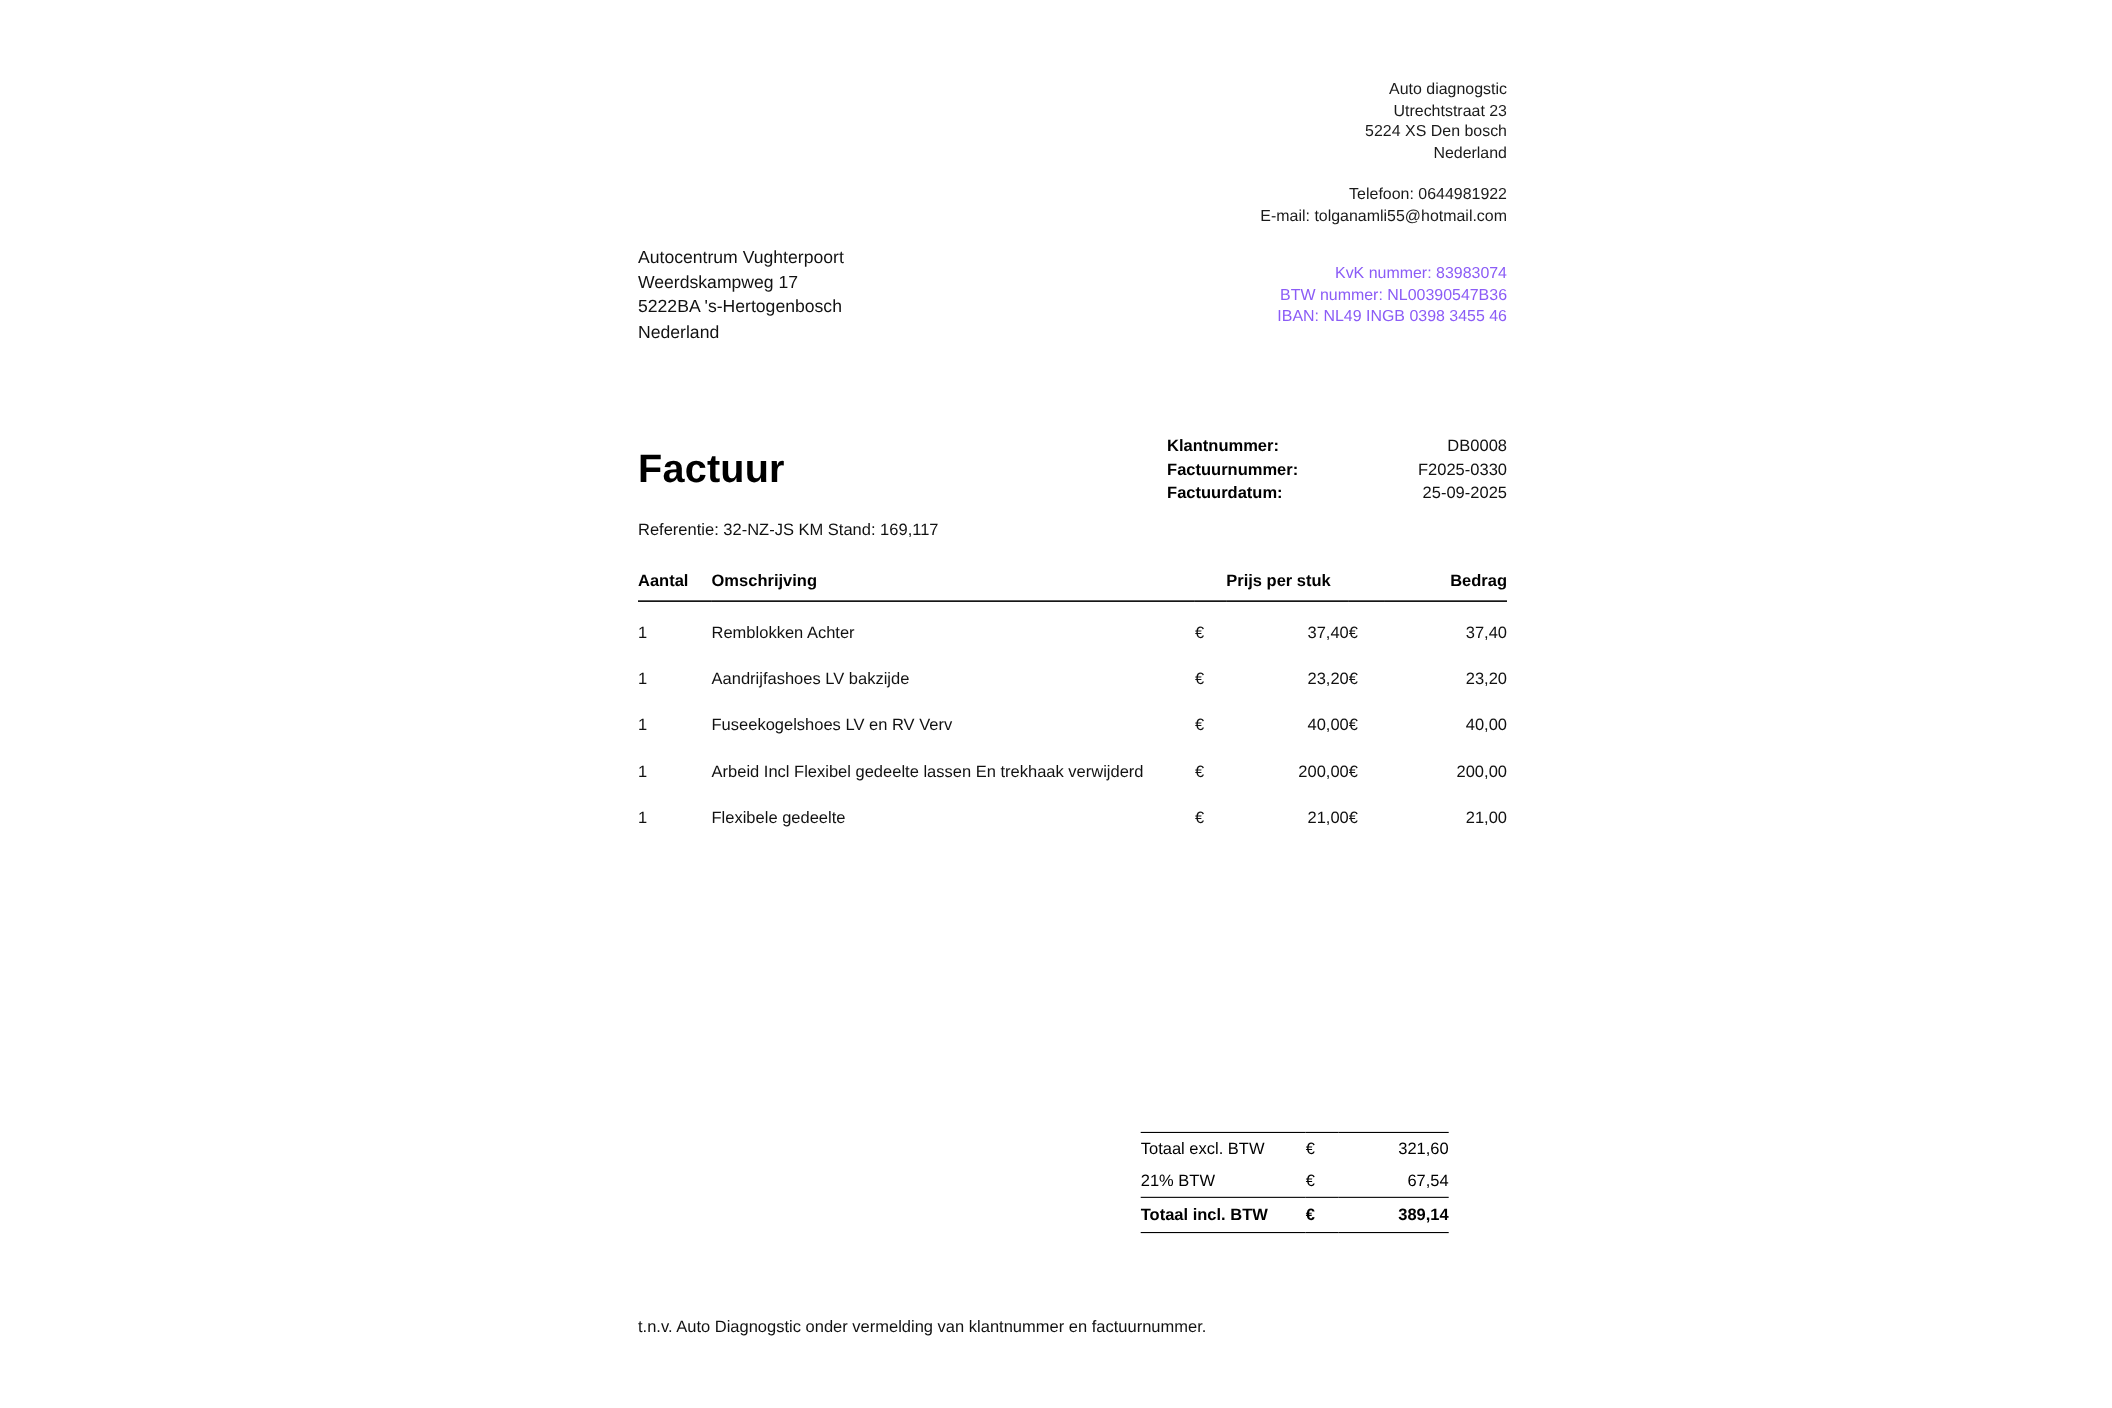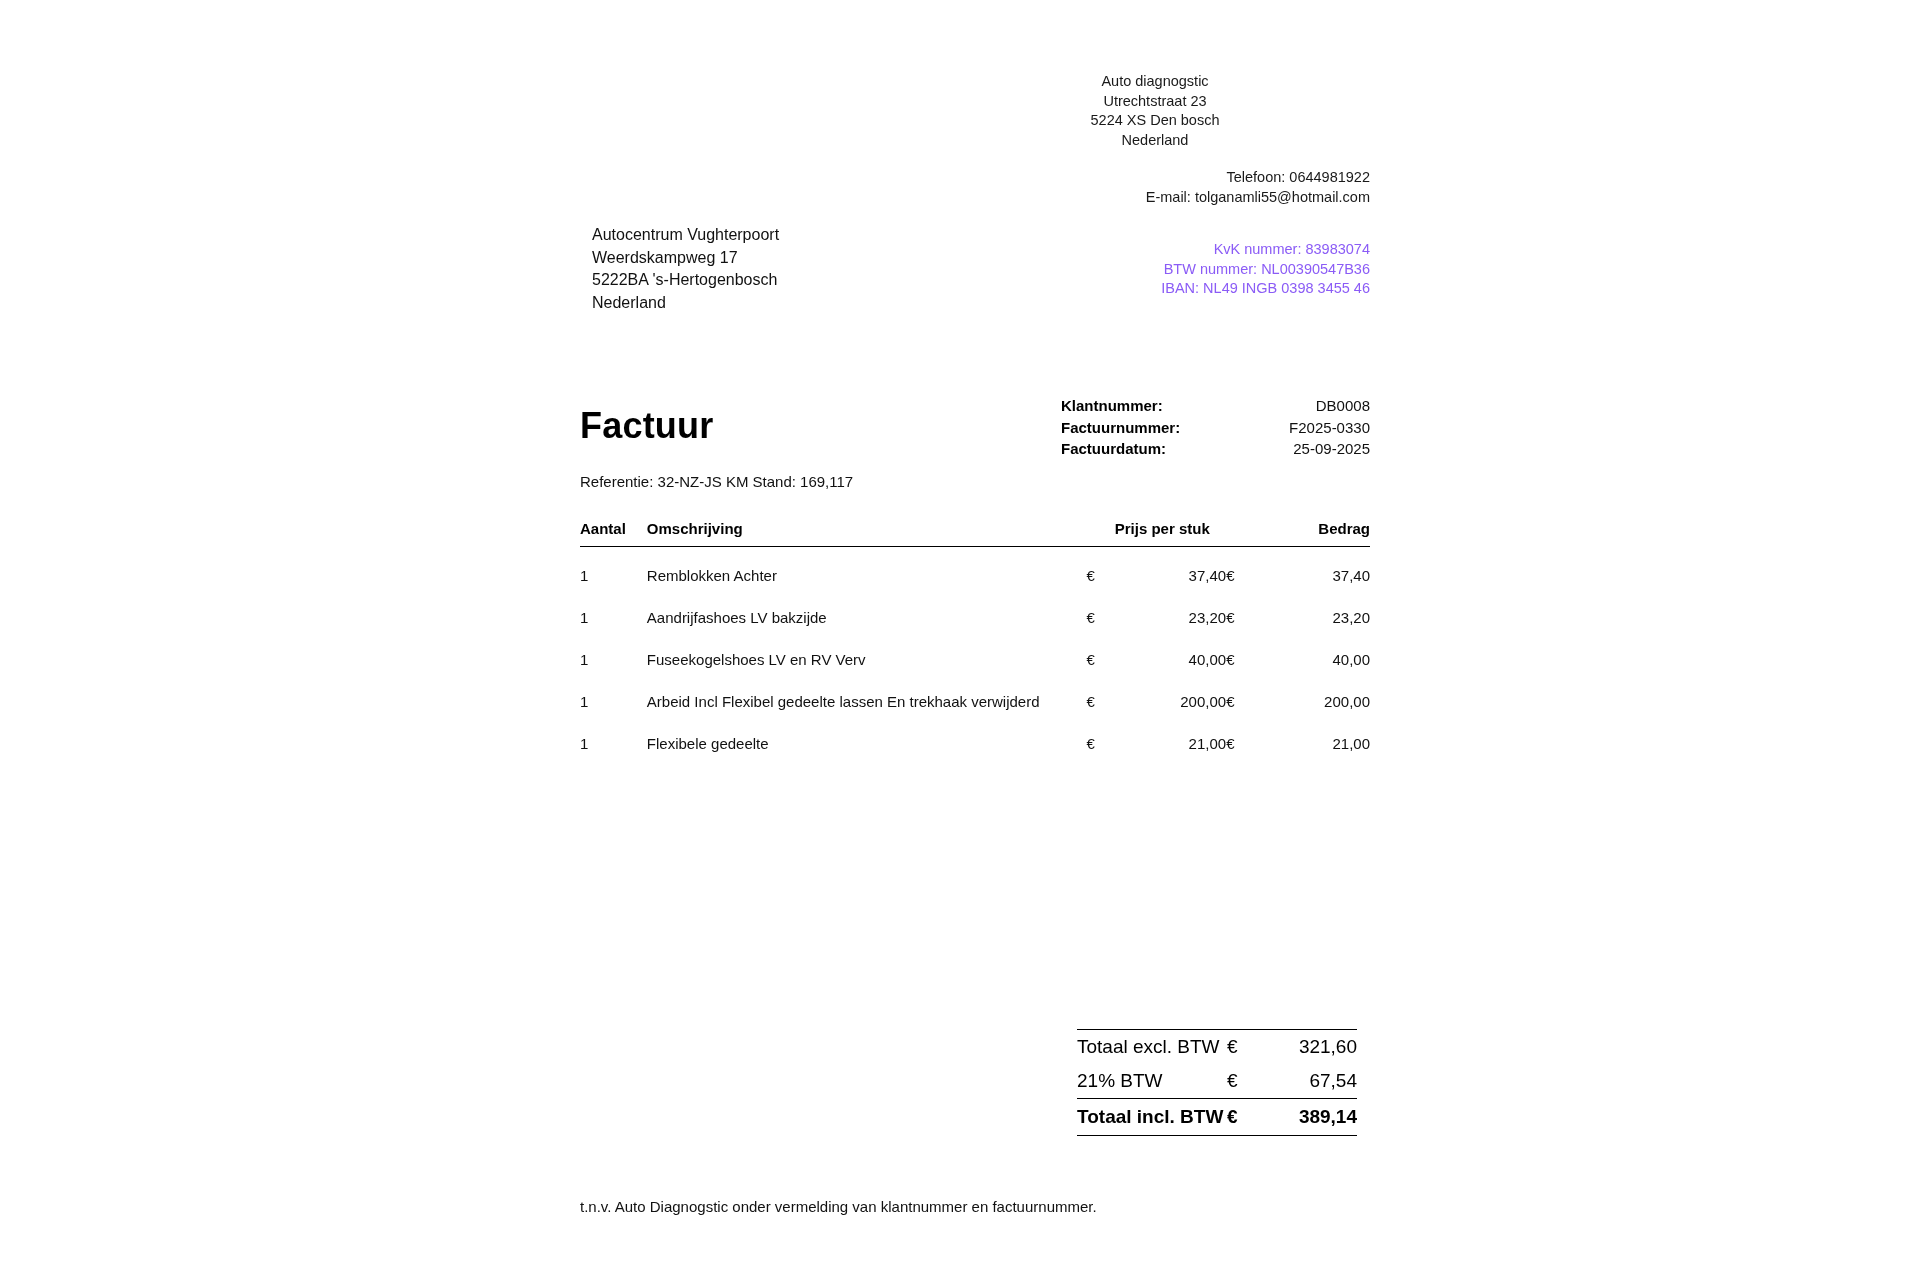--- a/index.html
+++ b/index.html
@@ -23,21 +23,21 @@
     height: 1280px;
     background: #ffffff;
   }
 
   
   .sender-block {
     position: absolute;
     left: 940px;
     top: 72px;
     width: 430px;
-    text-align: center;
+    text-align: right;
     font-size: 14.5px;
     line-height: 19.5px;
     color: #1a1a1a;
   }
   .sender-block .line { white-space: nowrap; }
 
   .contact-block {
     position: absolute;
     left: 840px;
     top: 168px;
@@ -55,21 +55,21 @@
     width: 570px;
     text-align: right;
     font-size: 14.5px;
     line-height: 19.5px;
     color: #8b5cf6;
   }
 
   
   .recipient-block {
     position: absolute;
-    left: 592px;
+    left: 580px;
     top: 224px;
     width: 420px;
     text-align: left;
     font-size: 16px;
     line-height: 22.5px;
     color: #111111;
   }
 
   
   .invoice-title {
@@ -143,24 +143,24 @@
   }
   .items tbody tr:first-child td { padding-top: 20px; }
   .items tbody td.c-price,
   .items tbody td.c-amount { text-align: right; }
   .items tbody td.c-cur1,
   .items tbody td.c-cur2 { text-align: left; }
 
   
   .totals {
     position: absolute;
-    left: 1077px;
+    left: 1037px;
     top: 1029px;
     width: 280px;
-    font-size: 19px;
+    font-size: 15px;
   }
   .totals table {
     width: 100%;
     border-collapse: collapse;
   }
   .totals td {
     padding: 6px 0 6px 0;
     white-space: nowrap;
   }
   .totals tr.sep-top td { border-top: 1.2px solid #000; }

